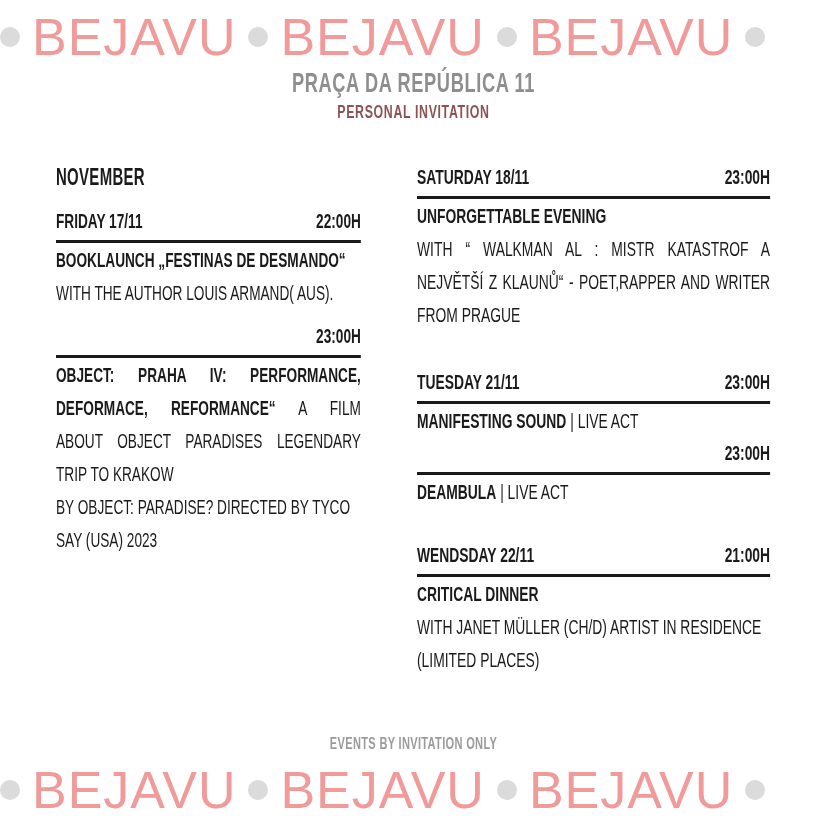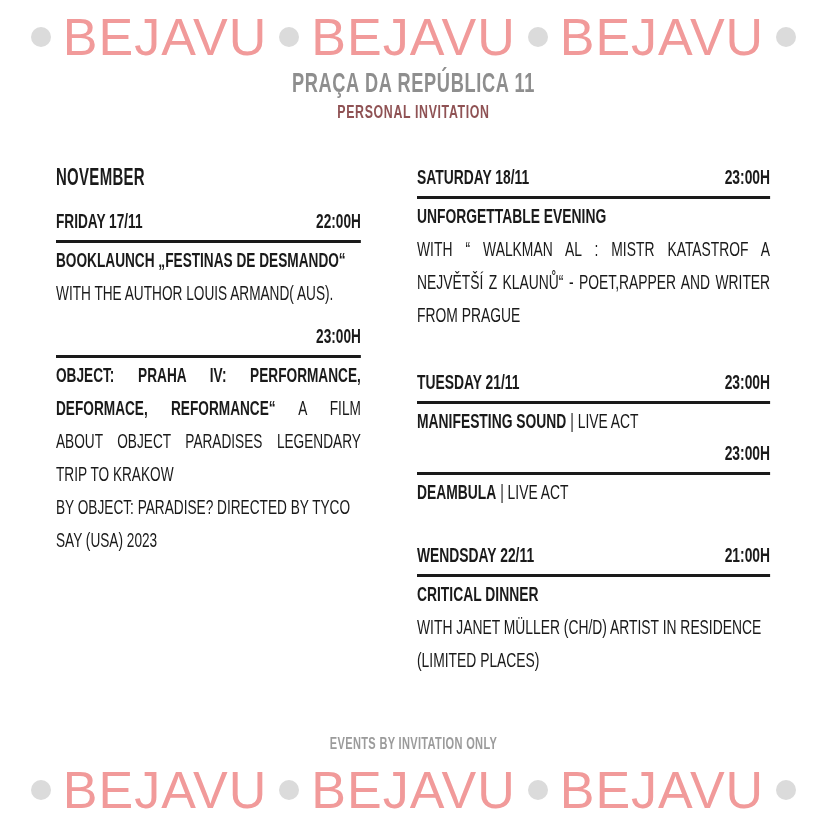--- a/index.html
+++ b/index.html
@@ -9,21 +9,21 @@
     height: 827px;
     background: #ffffff;
     overflow: hidden;
     font-family: "Liberation Sans", sans-serif;
     color: #1A1A1A;
   }
 
   
   .logo-row {
     position: absolute; left: 0; right: 0;
-    display: flex; align-items: center; justify-content: center;
+    display: flex; align-items: center; 
     gap: 12px; color: #F19A9A;
   }
   .logo-top { top: 0; height: 74px; }
   .logo-bottom { top: 753px; height: 74px; }
   .logo-word { font-size: 52px; line-height: 1; letter-spacing: 1px; white-space: nowrap; }
   .dot { width: 20px; height: 20px; border-radius: 50%; background: #DBDBDB; flex: none; }
 
   
   .center-line {
     position: absolute; left: 0; width: 100%;

